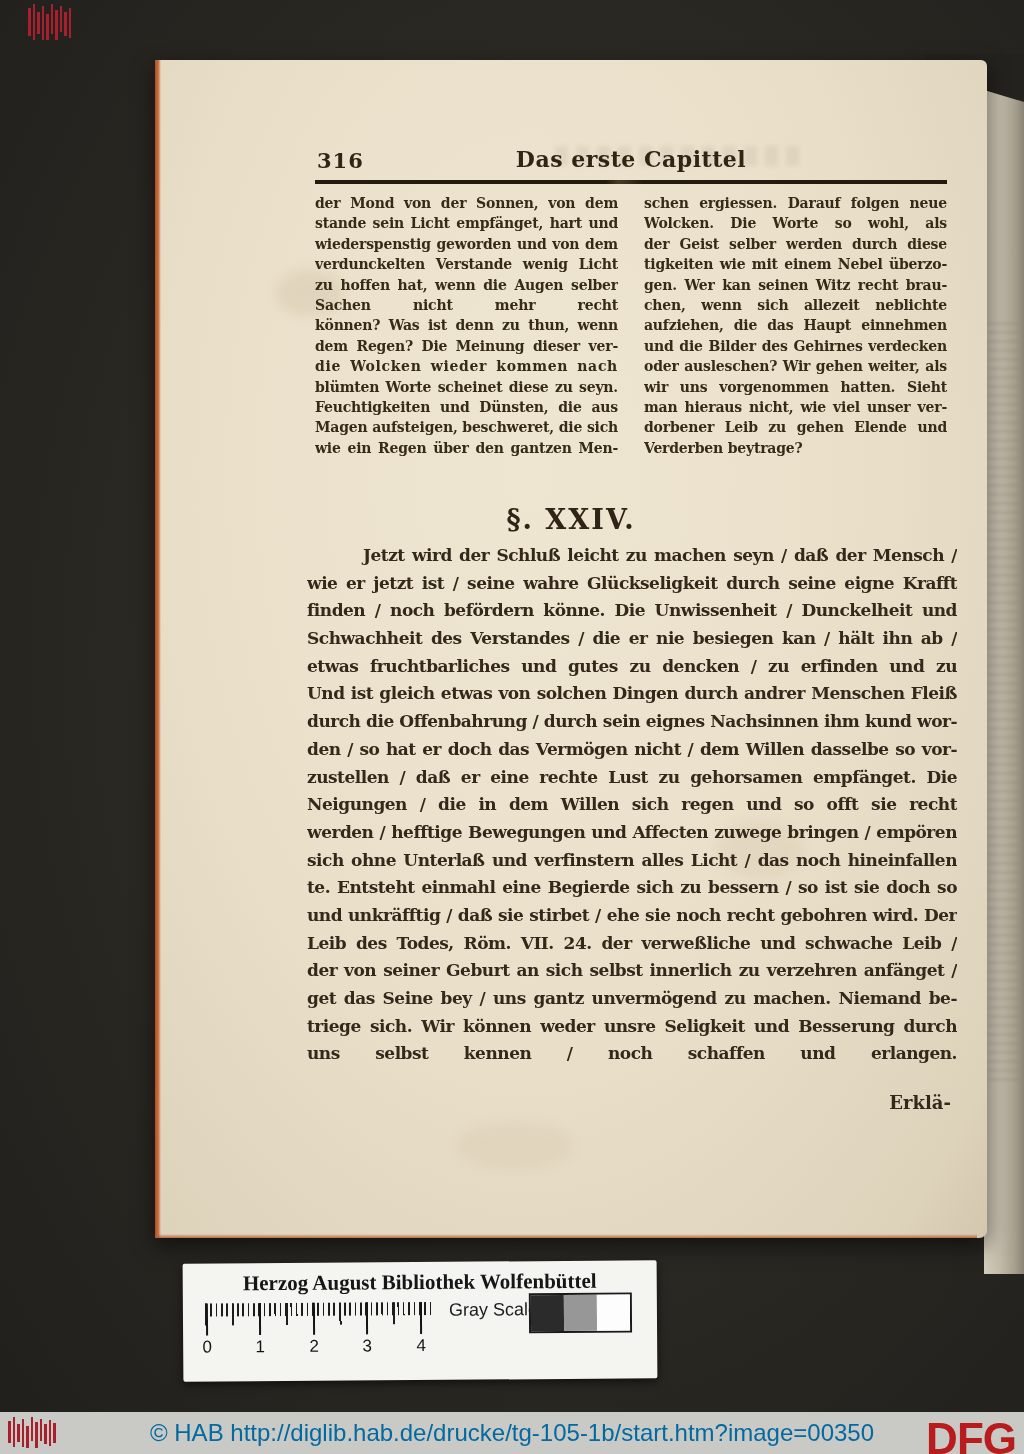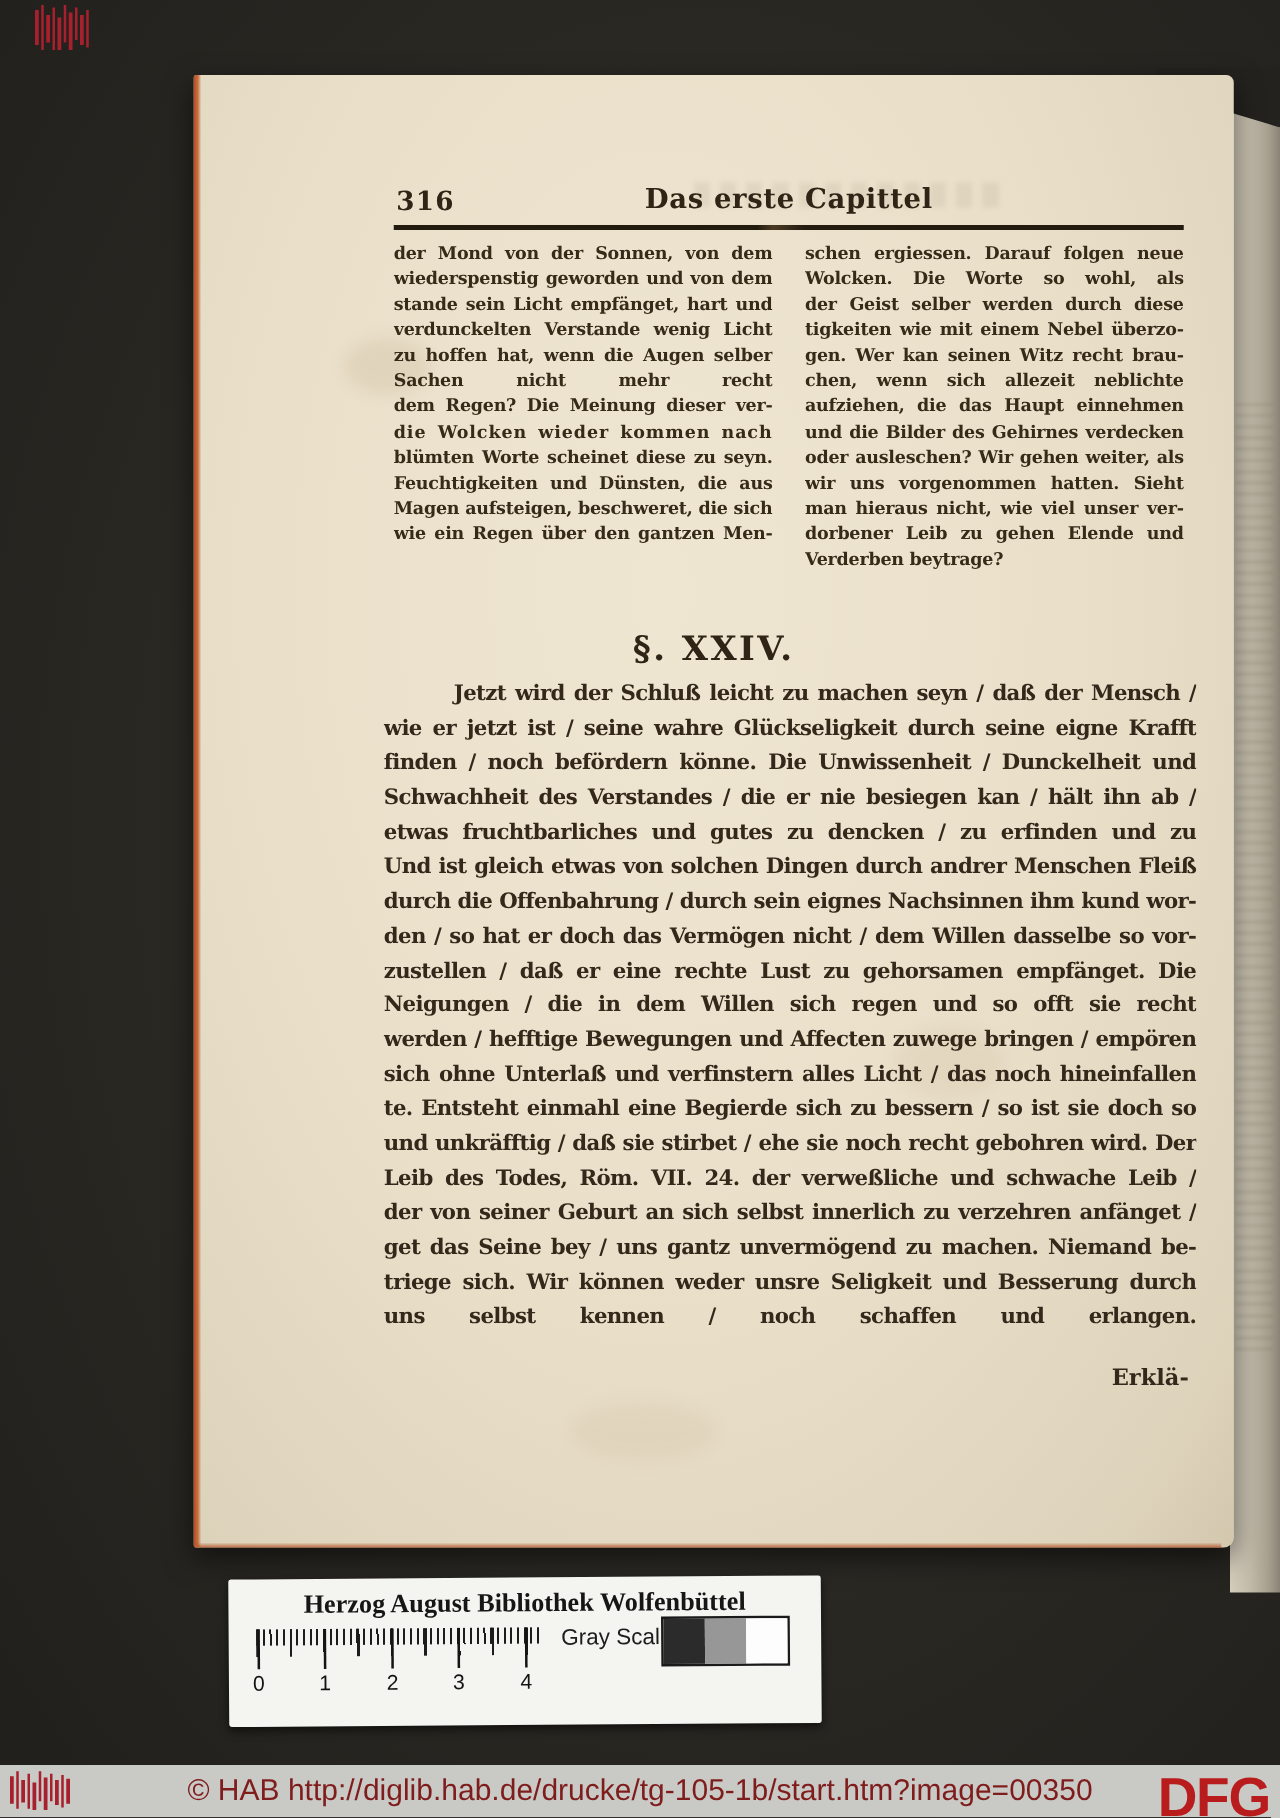--- a/index.html
+++ b/index.html
@@ -67,21 +67,21 @@
   .grayscale-label{position:absolute;left:266px;top:38px;font-family:"Liberation Sans", sans-serif;
         font-size:18px;color:#1c1c1c;}
   .swatches{position:absolute;left:346px;top:32px;display:flex;border:2px solid #1a1a1a;background:#fff;}
   .swatch{width:33px;height:36px;}
   .swatch-dark{background:#2b2b2b;}
   .swatch-mid{background:#979797;}
   .swatch-light{background:#fdfdfd;}
   
   .footer{position:absolute;left:0;top:1412px;width:1024px;height:42px;background:#c9c9c6;}
   .copyright{position:absolute;left:50%;top:50%;transform:translate(-50%,-50%);
-        font-family:"Liberation Sans", sans-serif;font-size:24px;color:#7f1d1d;white-space:nowrap;}
+        font-family:"Liberation Sans", sans-serif;font-size:24px;color:#0369a1;white-space:nowrap;}
   .dfg{position:absolute;right:8px;top:2px;font-family:"Liberation Sans", sans-serif;
         font-weight:800;font-size:44px;letter-spacing:-1px;color:#b91c1c;}
 </style>
 </head>
 <body>
 
 <div class="stage">
 
   <div class="regmark regmark-top">
     <svg width="44" height="42" viewBox="0 0 44 42">
@@ -113,25 +113,26 @@
 
     <div class="header-row">
       <span class="page-num">316</span>
       <div class="running-header">Das erste Capittel</div>
     </div>
     <div class="head-rule"></div>
 
     <div class="columns">
       <div class="col">
         <div class="line">der Mond von der Sonnen, von dem Ver-</div>
+        <div class="line">stande sein Licht empfänget, hart und</div>
         <div class="line">wiederspenstig geworden und von dem</div>
-        <div class="line">stande sein Licht empfänget, hart und</div>
         <div class="line">verdunckelten Verstande wenig Licht mehr</div>
         <div class="line">zu hoffen hat, wenn die Augen selber die</div>
         <div class="line">Sachen nicht mehr recht unterscheiden</div>
+        <div class="line">können? Was ist denn zu thun, wenn</div>
         <div class="line">dem Regen? Die Meinung dieser ver-</div>
         <div class="line emph">die Wolcken wieder kommen nach</div>
         <div class="line">blümten Worte scheinet diese zu seyn. Das</div>
         <div class="line">Feuchtigkeiten und Dünsten, die aus dem</div>
         <div class="line">Magen aufsteigen, beschweret, die sich</div>
         <div class="line">wie ein Regen über den gantzen Men-</div>
       </div>
       <div class="col">
         <div class="line">schen ergiessen.  Darauf folgen neue</div>
         <div class="line">Wolcken.  Die Worte so wohl, als</div>

